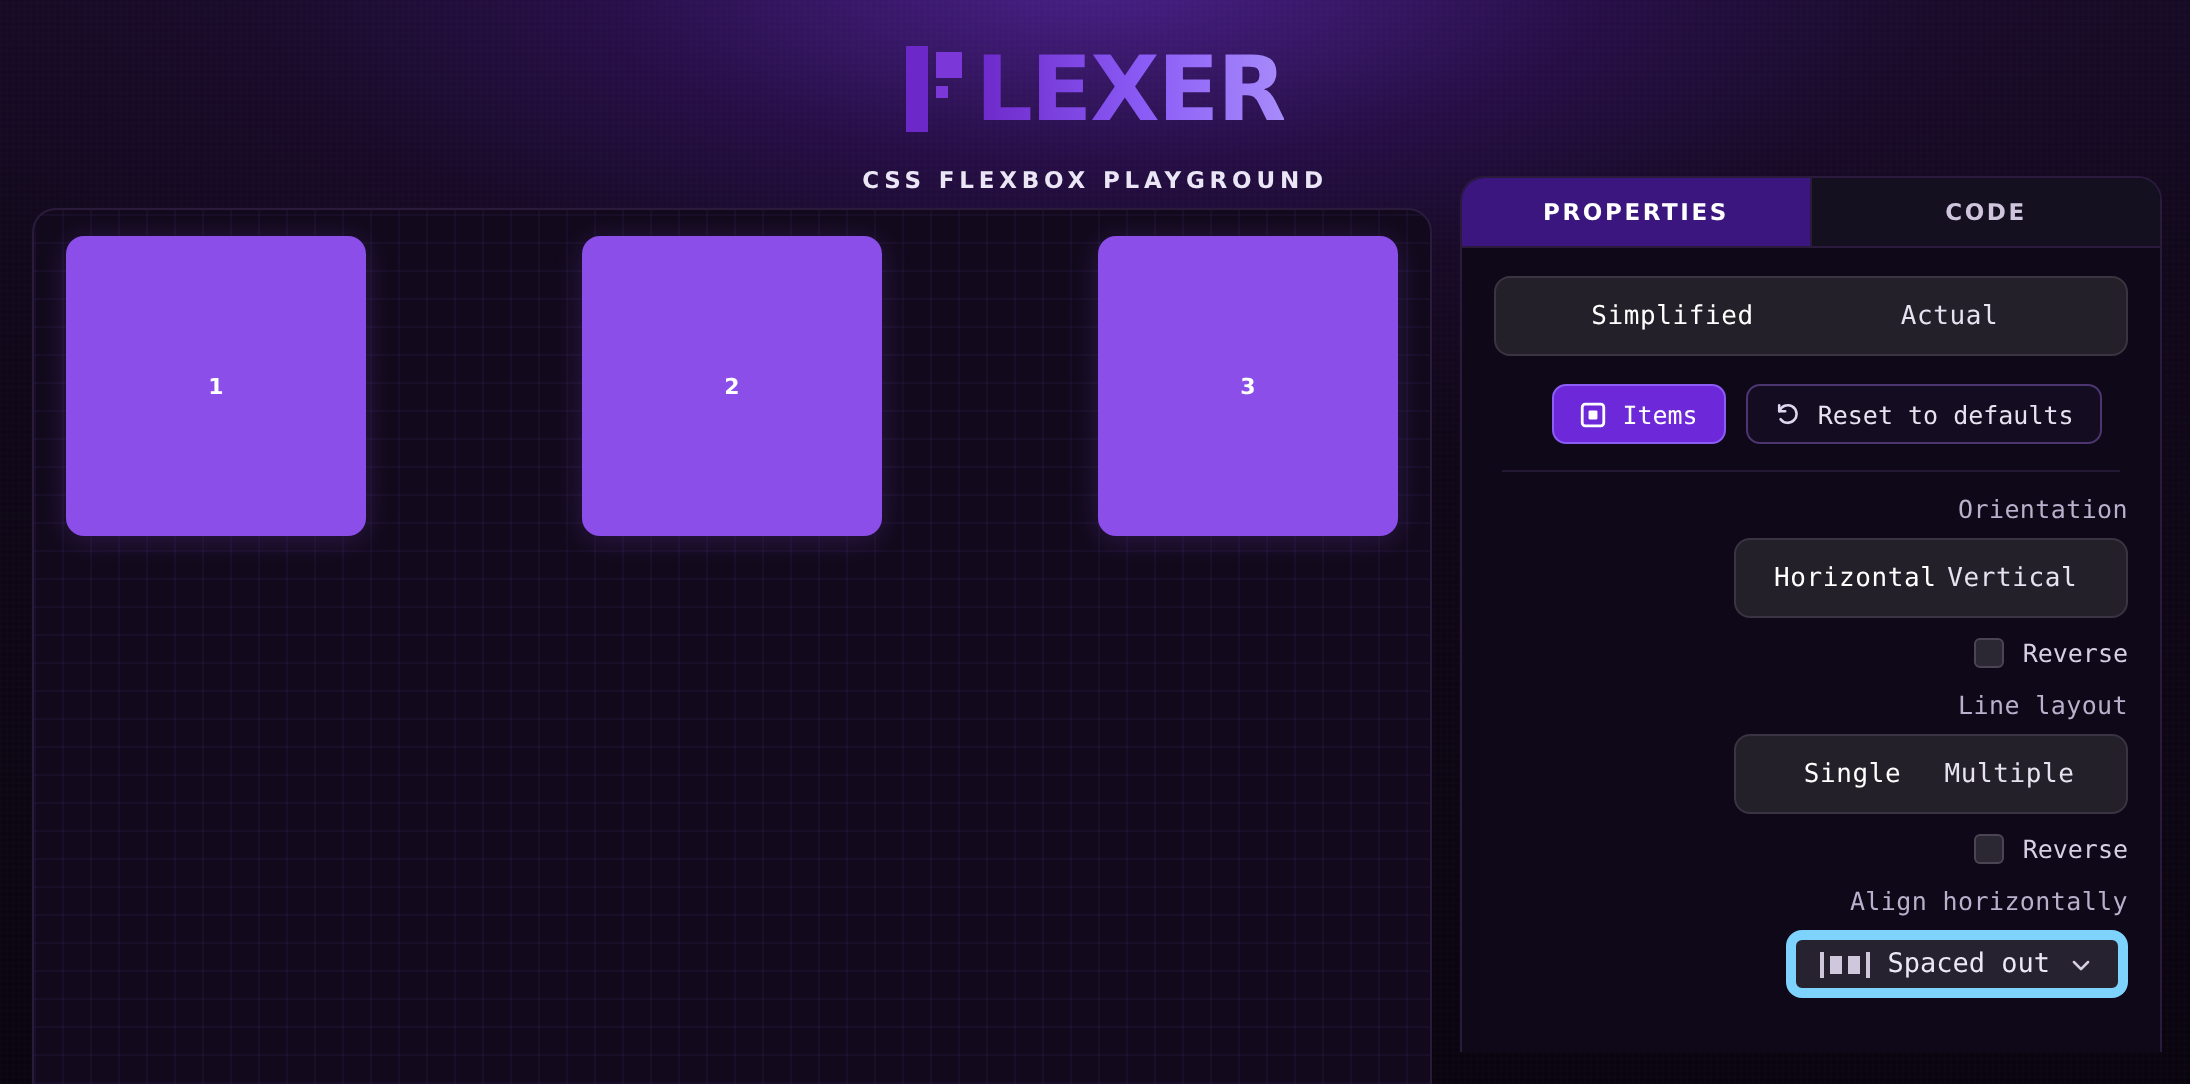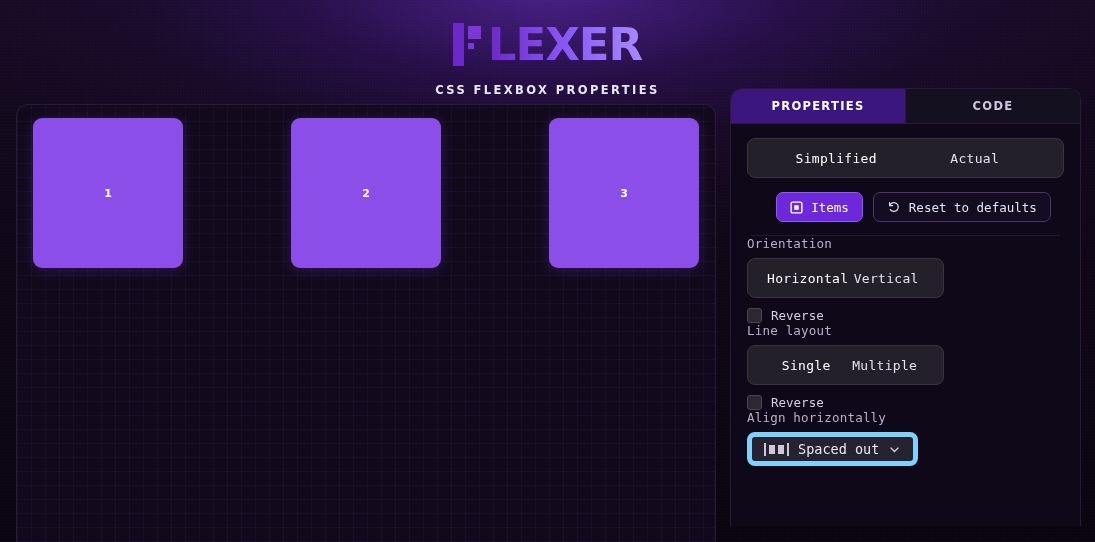--- a/index.html
+++ b/index.html
@@ -210,21 +210,22 @@
   }
   .btn .ico{ display:flex; align-items:center; }
 
   .divider{
     height:1px;
     background:#241835;
     margin:13px 4px 0 4px;
   }
 
   .section{
-    display:flex; flex-direction:column; align-items:flex-start;
+    margin-top:11px;
+    display:flex; flex-direction:column; align-items:flex-end;
   }
   .section-label{
     font-size:12.5px;
     color:#b9b0cc;
     margin-bottom:7px;
     letter-spacing:.2px;
   }
   .section .segmented{
     width:197px;
   }
@@ -270,21 +271,21 @@
 
   <div class="header">
     <div class="logo">
       <span class="f-mark">
         <span class="f-bar"></span>
         <span class="f-sq"></span>
         <span class="f-stub"></span>
       </span>
       <span class="word">LEXER</span>
     </div>
-    <div class="tagline">CSS FLEXBOX PROPERTIES</div>
+    <div class="tagline">CSS FLEXBOX PLAYGROUND</div>
   </div>
 
   <div class="canvas-panel">
     <div class="canvas-grid"></div>
     <div class="flex-stage">
       <div class="flex-item w1">
         <span>1</span>
       </div>
       <div class="flex-item w2">
         <span>2</span>

